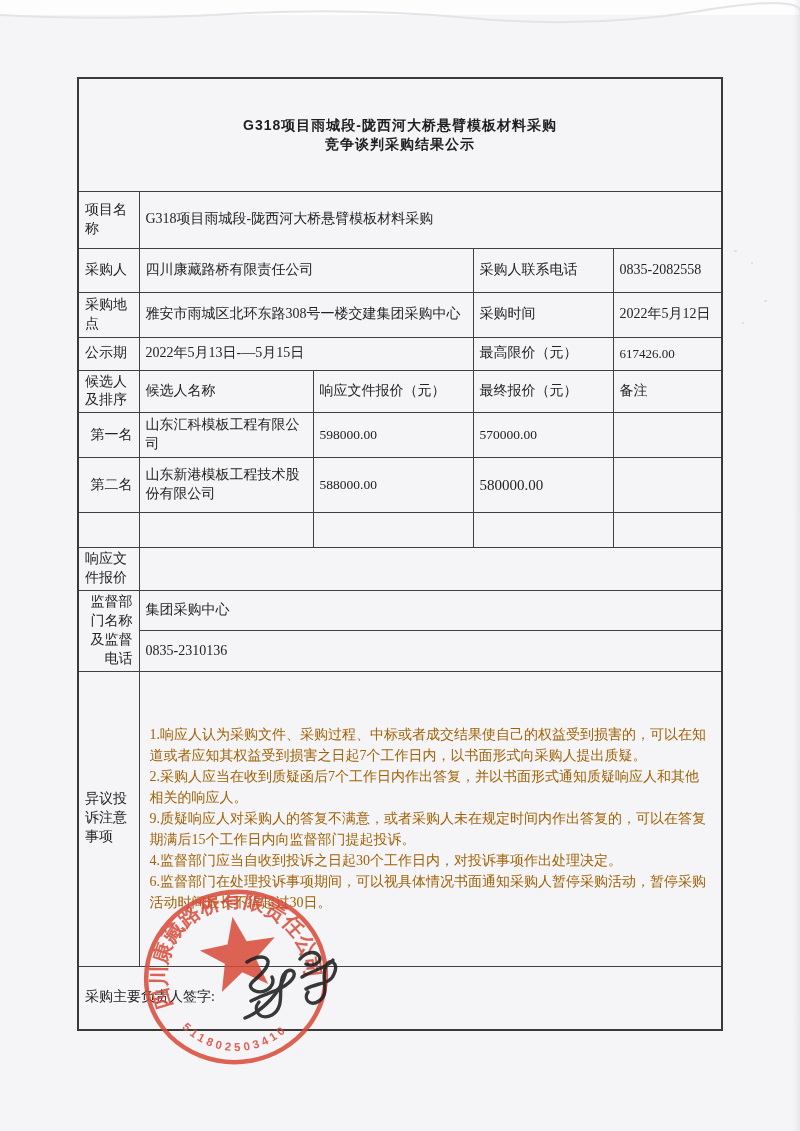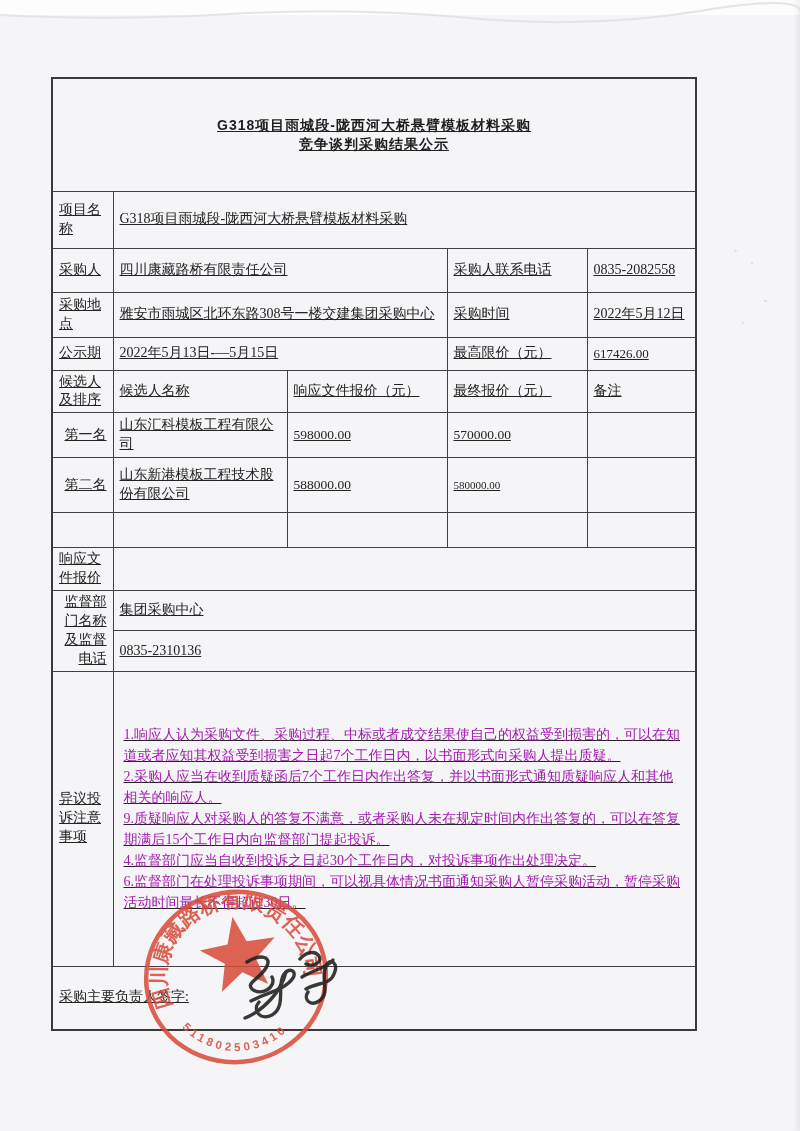--- a/index.html
+++ b/index.html
@@ -9,42 +9,41 @@
     font-family:"Liberation Serif","DejaVu Serif",serif;
     color:#232323;
   }
   
   .top-strip{position:absolute;left:0;top:0;width:800px;height:15px;background:#fdfdfe;}
   .edge-shadow-right{position:absolute;right:0;top:0;width:7px;height:1131px;
     background:linear-gradient(to right,rgba(0,0,0,0),rgba(120,118,130,0.10));}
   .speck{position:absolute;background:#c5c4cc;border-radius:50%;opacity:.55;}
 
   table.doc{
-    position:absolute;left:51px;top:77px;width:644px;
+    position:absolute;left:77px;top:77px;width:644px;
     border-collapse:collapse;table-layout:fixed;
     border:2px solid #3a3a3a;
-    text-decoration:underline;
   }
   table.doc td{
     border:1.5px solid #404040;
     font-size:14px;line-height:1.35;
     padding:2px 6px;vertical-align:middle;
     overflow:hidden;
   }
   td.title-cell{
     text-align:center;vertical-align:middle;
     font-family:"Liberation Sans","DejaVu Sans",sans-serif;
     font-weight:bold;font-size:20px;line-height:1.75;letter-spacing:1px;
     color:#1e1e1e;
   }
   td.lbl{padding:2px 5px;}
   td.lbl-c{text-align:right;}
   td.val{padding-left:8px;}
   td.center{}
-  .obj-text{padding:0 6px 0 4px;font-size:14px;line-height:1.5;text-align:left;color:#a21caf;}
+  .obj-text{padding:0 6px 0 4px;font-size:14px;line-height:1.5;text-align:left;color:#a16207;}
   .obj-text div{margin:0;}
   td.sign-cell{font-size:14.5px;padding-left:8px;}
 
   .overlay{position:absolute;left:0;top:0;width:800px;height:1131px;pointer-events:none;}
   .stamp-txt{font-family:"Liberation Sans","DejaVu Sans",sans-serif;font-weight:bold;}
 </style>
 </head>
 <body>
 
 <div class="top-strip"></div>
@@ -110,21 +109,21 @@
     <td class="center">山东汇科模板工程有限公司</td>
     <td class="center" style="font-size:13.5px">598000.00</td>
     <td class="center" style="font-size:13.5px">570000.00</td>
     <td class="center"></td>
   </tr>
 
   <tr style="height:55px">
     <td class="lbl-c">第二名</td>
     <td class="center">山东新港模板工程技术股份有限公司</td>
     <td class="center" style="font-size:13.5px">588000.00</td>
-    <td class="center" style="font-size:11px">580000.00</td>
+    <td class="center" style="font-size:15px">580000.00</td>
     <td class="center"></td>
   </tr>
 
   <tr style="height:35px">
     <td class="lbl-c"></td>
     <td class="center"></td>
     <td class="center"></td>
     <td class="center"></td>
     <td class="center"></td>
   </tr>

